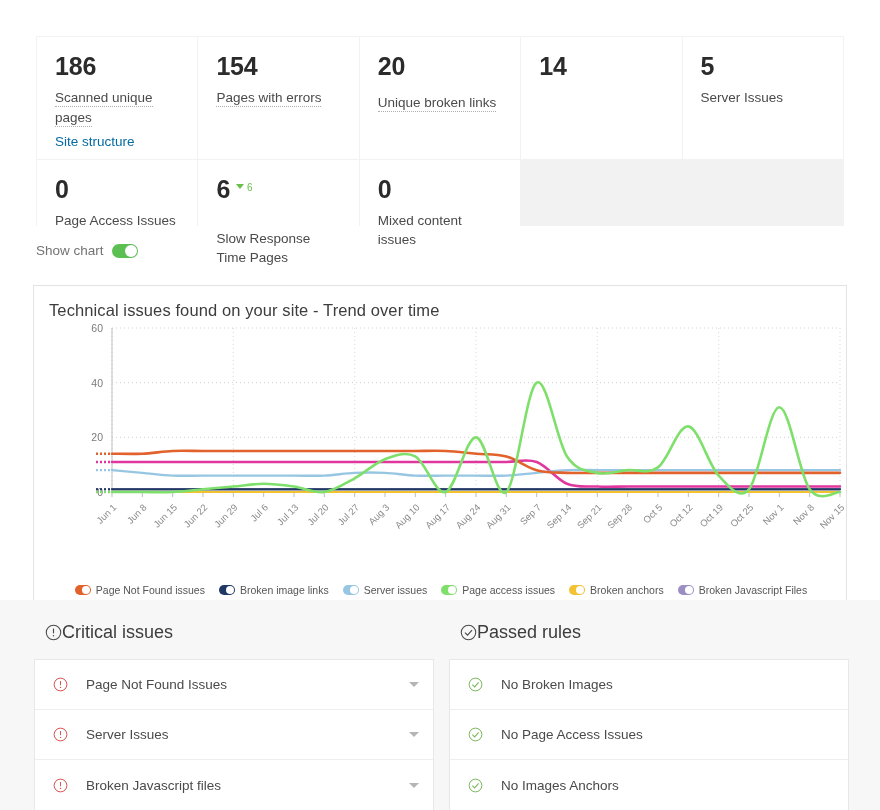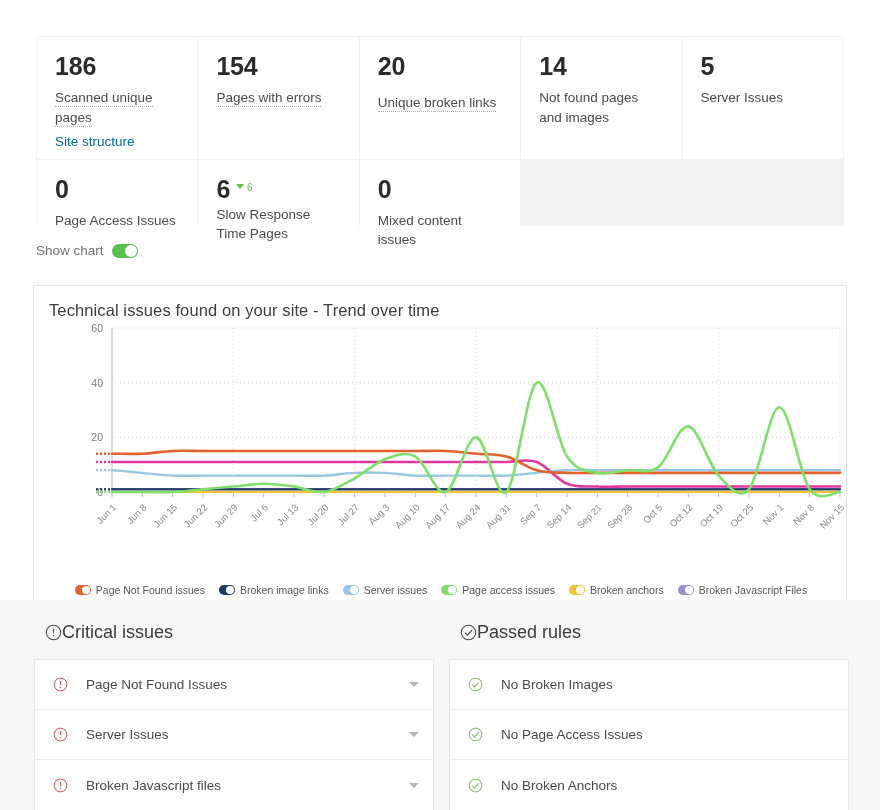--- a/index.html
+++ b/index.html
@@ -113,24 +113,24 @@
 </head>
 <body>
 
 <div class="page">
 
   <div class="stats-panel">
     <div class="stats-grid" id="statsGrid">
         <div class="stat-card"><span class="stat-value">186</span><div style="margin-top: 9px;"><span class="stat-label">Scanned unique pages</span></div><span class="stat-link">Site structure</span></div>
         <div class="stat-card"><span class="stat-value">154</span><div style="margin-top: 9px;"><span class="stat-label">Pages with errors</span></div></div>
         <div class="stat-card"><span class="stat-value">20</span><div style="margin-top: 14px;"><span class="stat-label">Unique broken links</span></div></div>
-        <div class="stat-card"><span class="stat-value">14</span><div style="margin-top: 9px;"><span class="stat-label nodash">Not found pages and images</span></div></div>
+        <div class="stat-card"><span class="stat-value">14</span></div>
         <div class="stat-card"><span class="stat-value">5</span><div style="margin-top: 9px;"><span class="stat-label nodash">Server Issues</span></div></div>
         <div class="stat-card"><span class="stat-value">0</span><div style="margin-top: 9px;"><span class="stat-label nodash">Page Access Issues</span></div></div>
-        <div class="stat-card"><span class="stat-value">6</span><span class="stat-delta"><span class="delta-arrow"></span><span class="delta-num">6</span></span><div style="margin-top: 3px;"><span class="stat-label nodash">Slow Response Time Pages</span></div></div>
+        <div class="stat-card"><span class="stat-value">6</span><span class="stat-delta"><span class="delta-arrow"></span><span class="delta-num">6</span></span><div style="margin-top: 27px;"><span class="stat-label nodash">Slow Response Time Pages</span></div></div>
         <div class="stat-card"><span class="stat-value">0</span><div style="margin-top: 9px;"><span class="stat-label nodash">Mixed content issues</span></div></div>
       </div>
   </div>
 
   <div class="showchart-row">
     <span class="showchart-label">Show chart</span>
     <span class="toggle">
         <i class="knob"></i>
       </span>
   </div>
@@ -326,19 +326,19 @@
               <circle cx="12" cy="12" r="10.2" fill="none" stroke="#7ab85c" stroke-width="1.6"></circle>
               <polyline points="7,12.3 10.6,15.8 17,8.6" fill="none" stroke="#7ab85c" stroke-width="1.7"></polyline>
             </svg>
             <span class="row-label">No Page Access Issues</span>
           </div>
           <div class="list-row">
             <svg viewBox="0 0 24 24" class="row-icon">
               <circle cx="12" cy="12" r="10.2" fill="none" stroke="#7ab85c" stroke-width="1.6"></circle>
               <polyline points="7,12.3 10.6,15.8 17,8.6" fill="none" stroke="#7ab85c" stroke-width="1.7"></polyline>
             </svg>
-            <span class="row-label">No Broken Anchors</span>
+            <span class="row-label">No Images Anchors</span>
           </div>
         </div>
     </div>
 
   </div>
 </div>
 
 </body></html>

